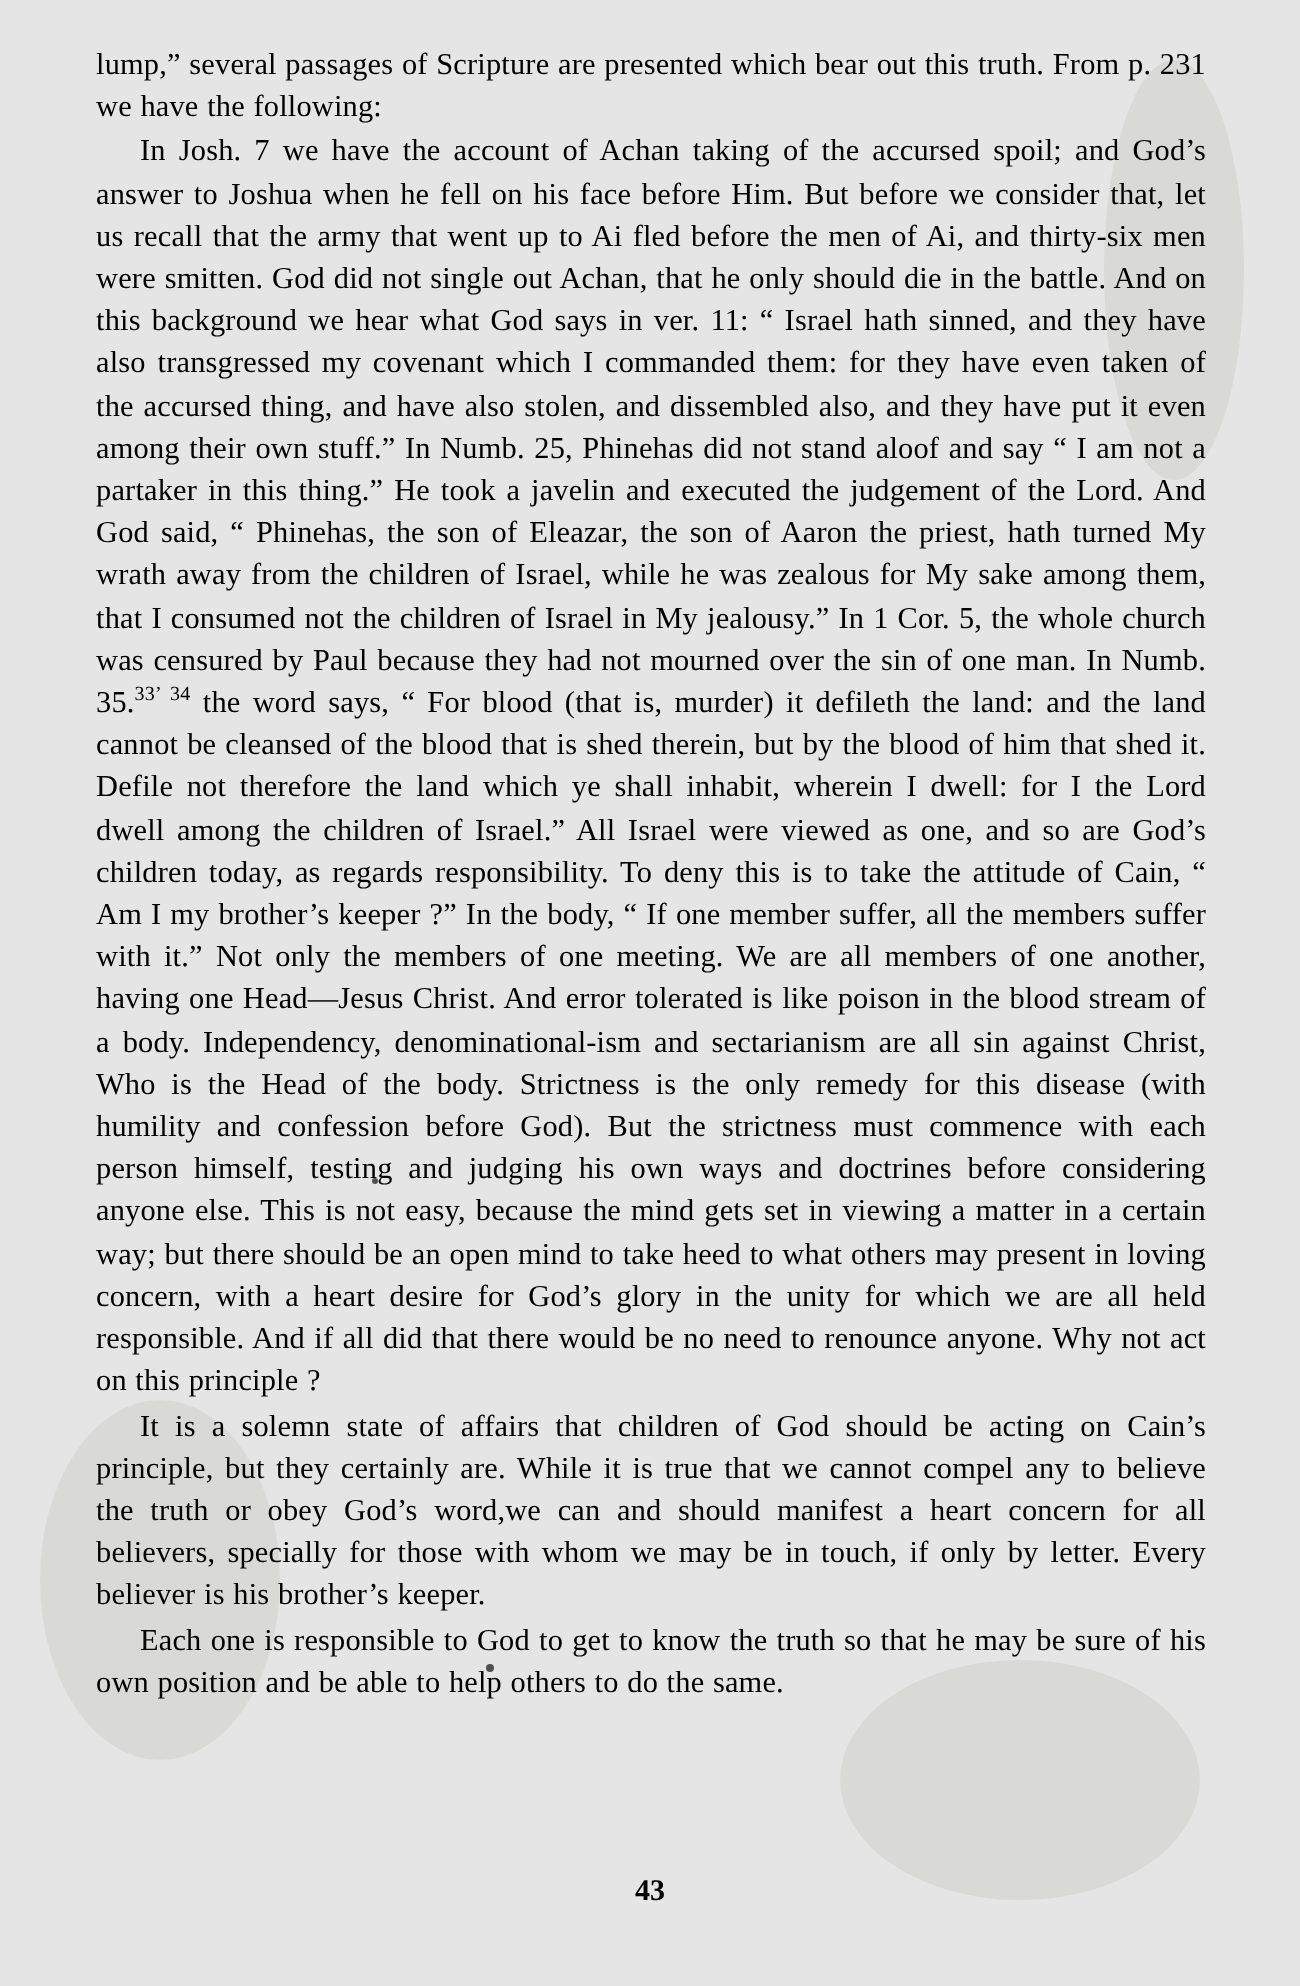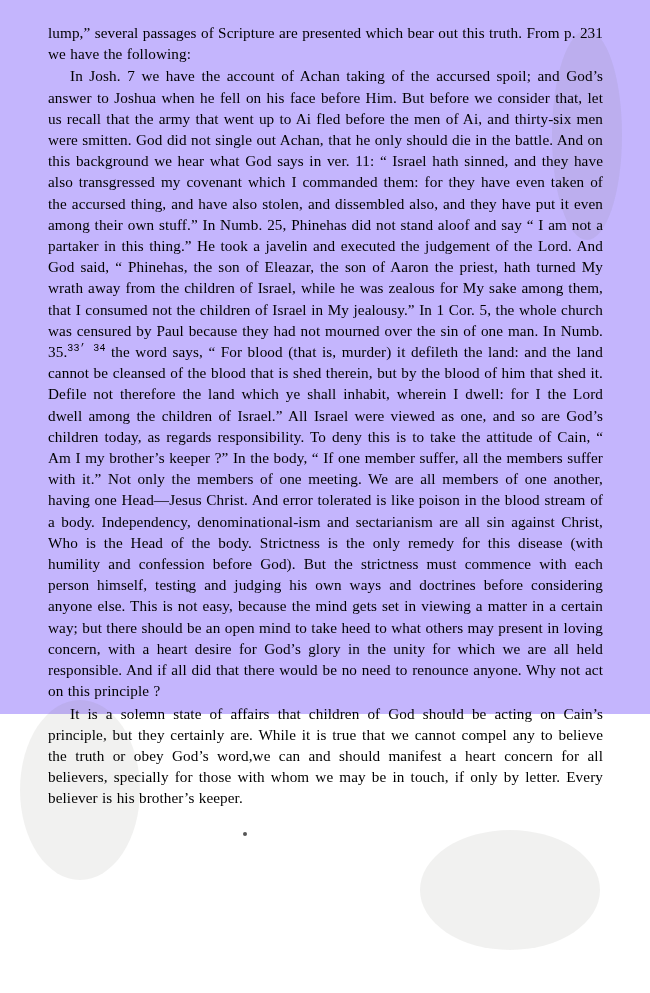--- a/index.html
+++ b/index.html
@@ -13,22 +13,22 @@
     font-family: "Liberation Serif", "DejaVu Serif", serif;
     color: #000000;
     position: relative;
     overflow: hidden;
   }
   .page {
     position: absolute;
     left: 0;
     top: 0;
     width: 650px;
-    height: 714px;
-    background: #c4b5fd;
+    height: 993px;
+    background: #e5e5e5;
   }
   .content {
     position: absolute;
     left: 48px;
     top: 22px;
     width: 555px;
   }
   .para {
     font-size: 15.2px;
     line-height: 21.2px;
@@ -42,21 +42,20 @@
     margin-top: 1px;
   }
   .indent {
     text-indent: 22px;
   }
   .i { }
   .sup {
     font-size: 10px;
     vertical-align: super;
     line-height: 0;
-    font-family: Liberation Mono, monospace;
   }
   .pagenum {
     position: absolute;
     left: 0;
     top: 938px;
     width: 650px;
     text-align: center;
     font-size: 15px;
     font-weight: bold;
     font-family: "Liberation Serif", "DejaVu Serif", serif;
@@ -82,18 +81,20 @@
 <div class="page">
 
   <div class="smudge" style="left:552px; top:30px; width:70px; height:210px;"></div>
   <div class="smudge" style="left:20px; top:700px; width:120px; height:180px;"></div>
   <div class="smudge" style="left:420px; top:830px; width:180px; height:120px;"></div>
 
   <div class="content">
     <p class="para" id="para-0">lump,” several passages of Scripture are presented which bear out this truth.  From p. 231 we have the following:</p>
     <p class="para indent" id="para-1">In Josh. 7 we have the account of Achan taking of the accursed spoil; and God’s answer to Joshua when he fell on his face before Him.  But before we consider that, let us recall that the army that went up to Ai fled before the men of Ai, and thirty-six men were smitten.  God did not single out Achan, that he only should die in the battle.  And on this background we hear what God says in ver. 11: “ <span class="i">Israel</span> hath sinned, and <span class="i">they</span> have also transgressed my covenant which I commanded <span class="i">them:</span> for <span class="i">they</span> have even taken of the accursed thing, and have also stolen, and dissembled also, and <span class="i">they</span> have put it even among their own stuff.”  In Numb. 25, Phinehas did not stand aloof and say “ I am not a partaker in this thing.”  He took a javelin and executed the judgement of the Lord.  And God said, “ Phinehas, the son of Eleazar, the son of Aaron the priest, hath turned My wrath away from the children of Israel, while he was zealous for My sake among them, that I consumed not the children of Israel in My jealousy.”   In 1 Cor. 5, the whole church was censured by Paul because they had not mourned over the sin of one man.   In Numb. 35.<span class="sup">33’ 34</span> the word says, “ For blood (that is, murder) it defileth the land: and the land cannot be cleansed of the blood that is shed therein, but by the blood of him that shed it.  Defile not therefore the land which ye shall inhabit, wherein I dwell: for I the Lord dwell among the children of Israel.”  All Israel were viewed as one, and so are God’s children today, as regards responsibility.  To deny this is to take the attitude of Cain, “ Am I my brother’s keeper ?”  In the body, “ If one member suffer, all the members suffer with it.”  Not only the members of one meeting.  We are all members of one another, having one Head—Jesus Christ.  And error tolerated is like poison in the blood stream of a body.  Independency, denominational-ism and sectarianism are all sin against Christ, Who is the Head of the body.  Strictness is the only remedy for this disease (with humility and confession before God).  But the strictness must commence with each person himself, <span class="i">testing</span> and <span class="i">judging</span> his own ways and doctrines before considering anyone else.  This is not easy, because the mind gets set in viewing a matter in a certain way; but there should be an open mind to take heed to what others may present in loving concern, with a heart desire for God’s glory in the unity for which we are all held responsible.  And if all did that there would be no need to renounce anyone.  Why not act on this principle ?</p>
     <p class="para indent" id="para-2">It is a solemn state of affairs that children of God should be acting on Cain’s principle, but they certainly are.  While it is true that we cannot compel any to believe the truth or obey God’s word,we can and should manifest a heart concern for all believers, specially for those with whom we may be in touch, if only by letter.  Every believer is his brother’s keeper.</p>
+    <p class="para indent" id="para-3">Each one is responsible to God to get to know the truth so that he may be sure of his own position and be able to help others to do the same.</p>
   </div>
 
   <div class="speck" style="left:186px; top:589px;"></div>
   <div class="speck" style="left:243px; top:832px; width:4px; height:4px;"></div>
 
+  <div class="pagenum">43</div>
 </div>
 
 </body></html>

